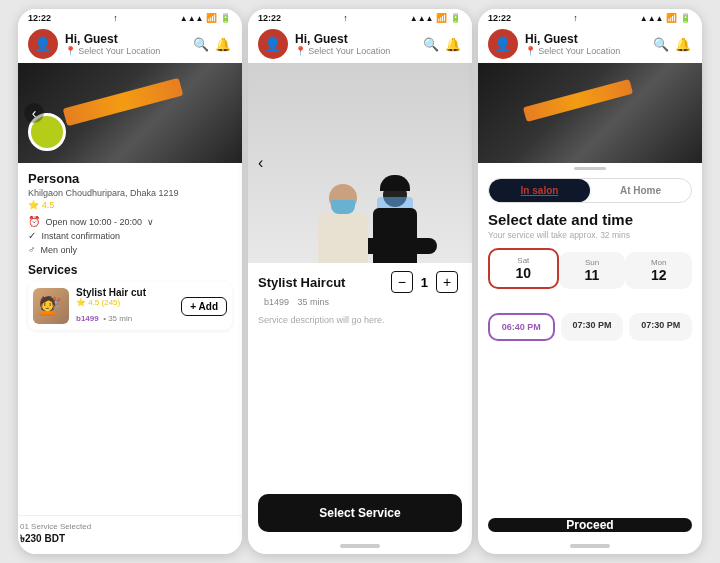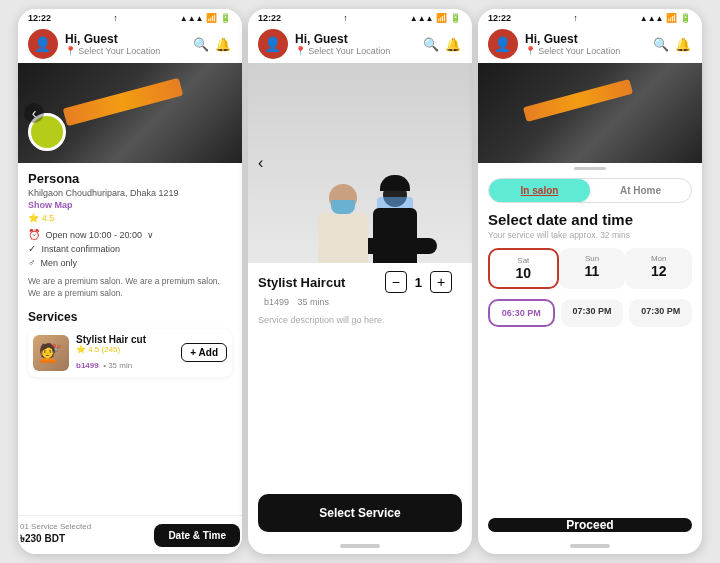--- a/index.html
+++ b/index.html
@@ -306,21 +306,21 @@
       left: 10px;
       transform: translateY(-50%);
       font-size: 16px;
       color: #111;
       cursor: pointer;
     }
     .service-detail-header {
       display: flex;
       align-items: center;
       justify-content: space-between;
-      padding: 8px 20px 4px 10px;
+      padding: 8px 14px 4px 10px;
       flex-shrink: 0;
     }
     .service-detail-name {
       font-size: 13px;
       font-weight: 700;
       color: #111;
     }
     .quantity-control {
       display: flex;
       align-items: center;
@@ -392,21 +392,21 @@
       padding: 6px 0;
       font-size: 10px;
       font-weight: 600;
       text-align: center;
       cursor: pointer;
       border: none;
       background: transparent;
       color: #888;
     }
     .toggle-btn.active {
-      background: #5eead4;
+      background: #0f172a;
       color: #c0392b;
       border-radius: 18px;
       box-shadow: 0 1px 4px rgba(0,0,0,0.1);
       text-decoration: underline;
     }
     .datetime-section {
       padding: 0 10px;
       flex: 1;
     }
     .datetime-title {
@@ -416,21 +416,22 @@
       margin-bottom: 2px;
     }
     .datetime-subtitle {
       font-size: 8.5px;
       color: #aaa;
       margin-bottom: 8px;
     }
     .date-row {
       display: flex;
       gap: 0;
-      margin-bottom: 10px;
+      margin-bottom: 24px;
+      align-items: flex-end;
     }
     .date-pill {
       flex: 1;
       background: #f5f5f5;
       border-radius: 10px;
       padding: 6px 0;
       text-align: center;
       cursor: pointer;
     }
     .date-pill.active {
@@ -622,36 +623,34 @@
     <div class="hero-image">
       <div class="hero-comb"></div>
       <div class="hero-comb-orange"></div>
       <div class="hero-overlay-circle"></div>
       <div class="hero-back-btn">‹</div>
     </div>
 
     <div class="phone-content">
       <div class="salon-name">Persona</div>
       <div class="salon-address">Khilgaon Choudhuripara, Dhaka 1219</div>
-      <div class="show-map">Show Map</div>
       <div class="rating">⭐ 4.5</div>
       <div class="info-row">
         <span class="icon">⏰</span>
         <span>Open now 10:00 - 20:00</span>
         <span>∨</span>
       </div>
       <div class="info-row">
         <span class="icon">✓</span>
         <span>Instant confirmation</span>
       </div>
       <div class="info-row">
         <span class="icon">♂</span>
         <span>Men only</span>
       </div>
-      <div class="salon-desc">We are a premium salon. We are a premium salon.  We are a premium salon.</div>
       <div class="services-title">Services</div>
       <div class="service-card">
         <div class="service-img">
           <div class="service-img-inner">💇</div>
         </div>
         <div class="service-info">
           <div class="service-name">Stylist Hair cut</div>
           <div class="service-rating">⭐ 4.5 (245)</div>
           <div>
             <span class="service-price">b1499</span>
@@ -661,21 +660,20 @@
         </div>
         <button class="add-btn">+ Add</button>
       </div>
     </div>
 
     <div class="bottom-bar">
       <div class="bottom-bar-left">
         <div>01 Service Selected</div>
         <div class="amount">৳230 BDT</div>
       </div>
-      <button class="date-time-btn">Date &amp; Time</button>
     </div>
   </div>
 
   <div class="phone">
 
     <div class="status-bar">
       <span>12:22</span>
       <span>↑</span>
       <div class="status-right">
         <span class="signal-icon">▲▲▲</span>
@@ -796,21 +794,21 @@
           <div class="date-day">Sun</div>
           <div class="date-num">11</div>
         </div>
         <div class="date-pill">
           <div class="date-day">Mon</div>
           <div class="date-num">12</div>
         </div>
       </div>
 
       <div class="time-row">
-        <div class="time-pill active">06:30 PM</div>
+        <div class="time-pill active">06:40 PM</div>
         <div class="time-pill">07:30 PM</div>
         <div class="time-pill">07:30 PM</div>
       </div>
     </div>
 
     <button class="proceed-btn">Proceed</button>
     <div class="bottom-indicator"></div>
   </div>
 
 </div>

